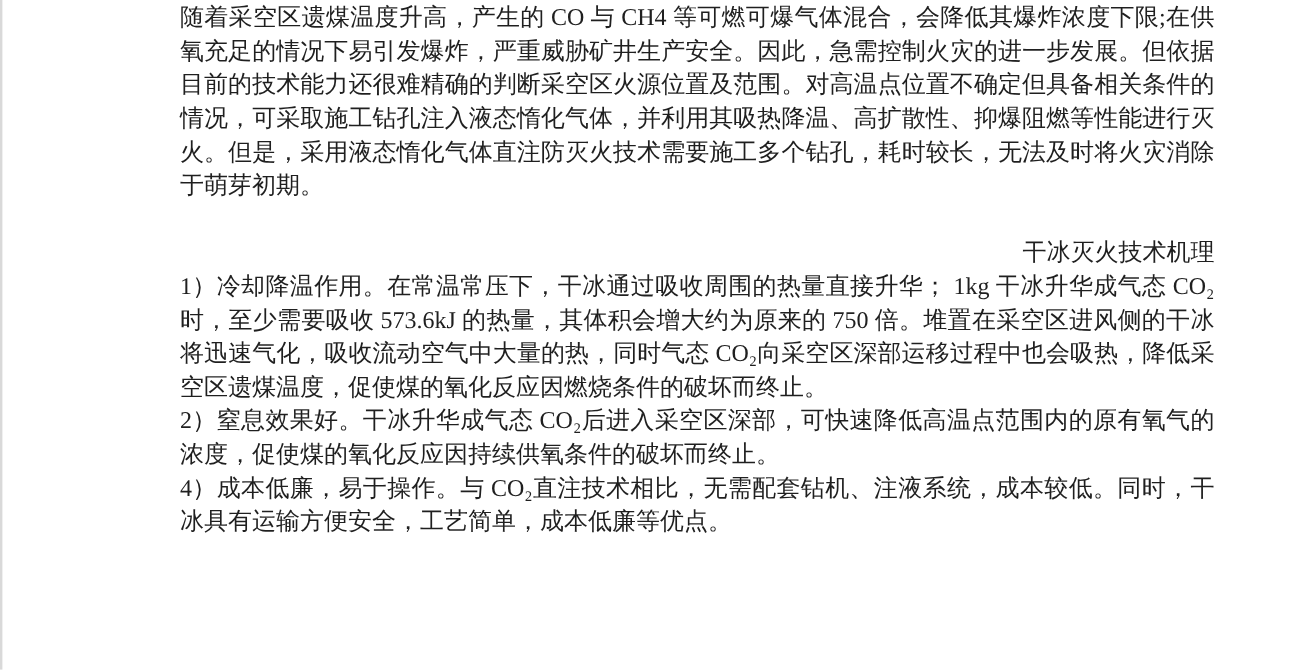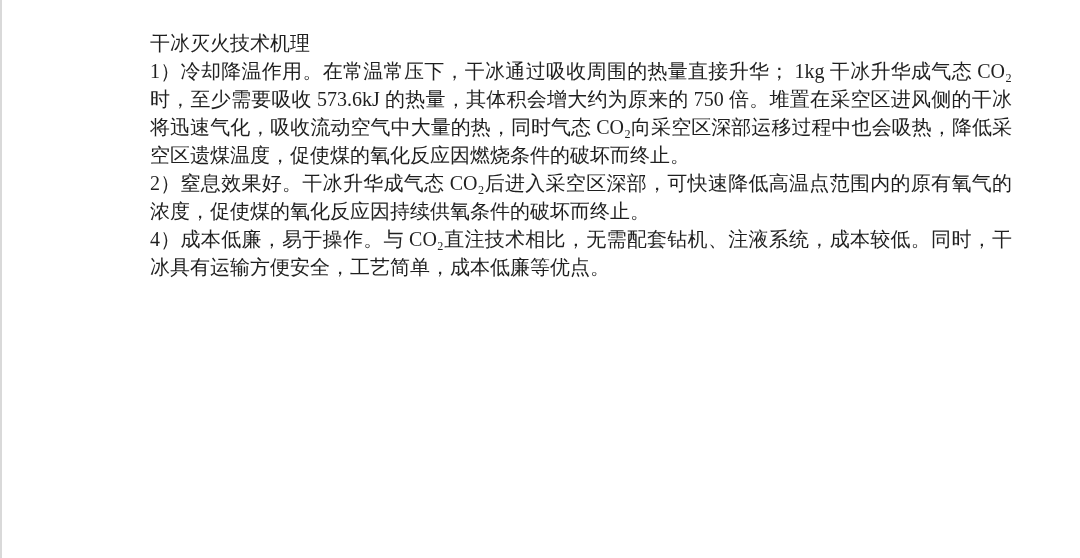--- a/index.html
+++ b/index.html
@@ -38,27 +38,28 @@
     color: #1f1f1f;
     text-align: justify;
     letter-spacing: 0;
   }
   .para {
     margin: 0;
     padding: 0;
   }
   .heading {
     margin-top: 28px;
-    text-align: left;
+    text-align: right;
   }
 </style>
 </head>
 <body>
 
 <div class="page">
   <div class="left-edge"></div>
   <div class="content">
+    <p class="para">随着采空区遗煤温度升高，产生的 CO 与 CH4 等可燃可爆气体混合，会降低其爆炸浓度下限;在供氧充足的情况下易引发爆炸，严重威胁矿井生产安全。因此，急需控制火灾的进一步发展。但依据目前的技术能力还很难精确的判断采空区火源位置及范围。对高温点位置不确定但具备相关条件的情况，可采取施工钻孔注入液态惰化气体，并利用其吸热降温、高扩散性、抑爆阻燃等性能进行灭火。但是，采用液态惰化气体直注防灭火技术需要施工多个钻孔，耗时较长，无法及时将火灾消除于萌芽初期。</p>
     <p class="para heading">干冰灭火技术机理</p>
     <p class="para">1）冷却降温作用。在常温常压下，干冰通过吸收周围的热量直接升华； 1kg 干冰升华成气态 CO₂时，至少需要吸收 573.6kJ 的热量，其体积会增大约为原来的 750 倍。堆置在采空区进风侧的干冰将迅速气化，吸收流动空气中大量的热，同时气态 CO₂向采空区深部运移过程中也会吸热，降低采空区遗煤温度，促使煤的氧化反应因燃烧条件的破坏而终止。</p>
     <p class="para">2）窒息效果好。干冰升华成气态 CO₂后进入采空区深部，可快速降低高温点范围内的原有氧气的浓度，促使煤的氧化反应因持续供氧条件的破坏而终止。</p>
     <p class="para">4）成本低廉，易于操作。与 CO₂直注技术相比，无需配套钻机、注液系统，成本较低。同时，干冰具有运输方便安全，工艺简单，成本低廉等优点。</p>
   </div>
 </div>
 
 </body></html>

